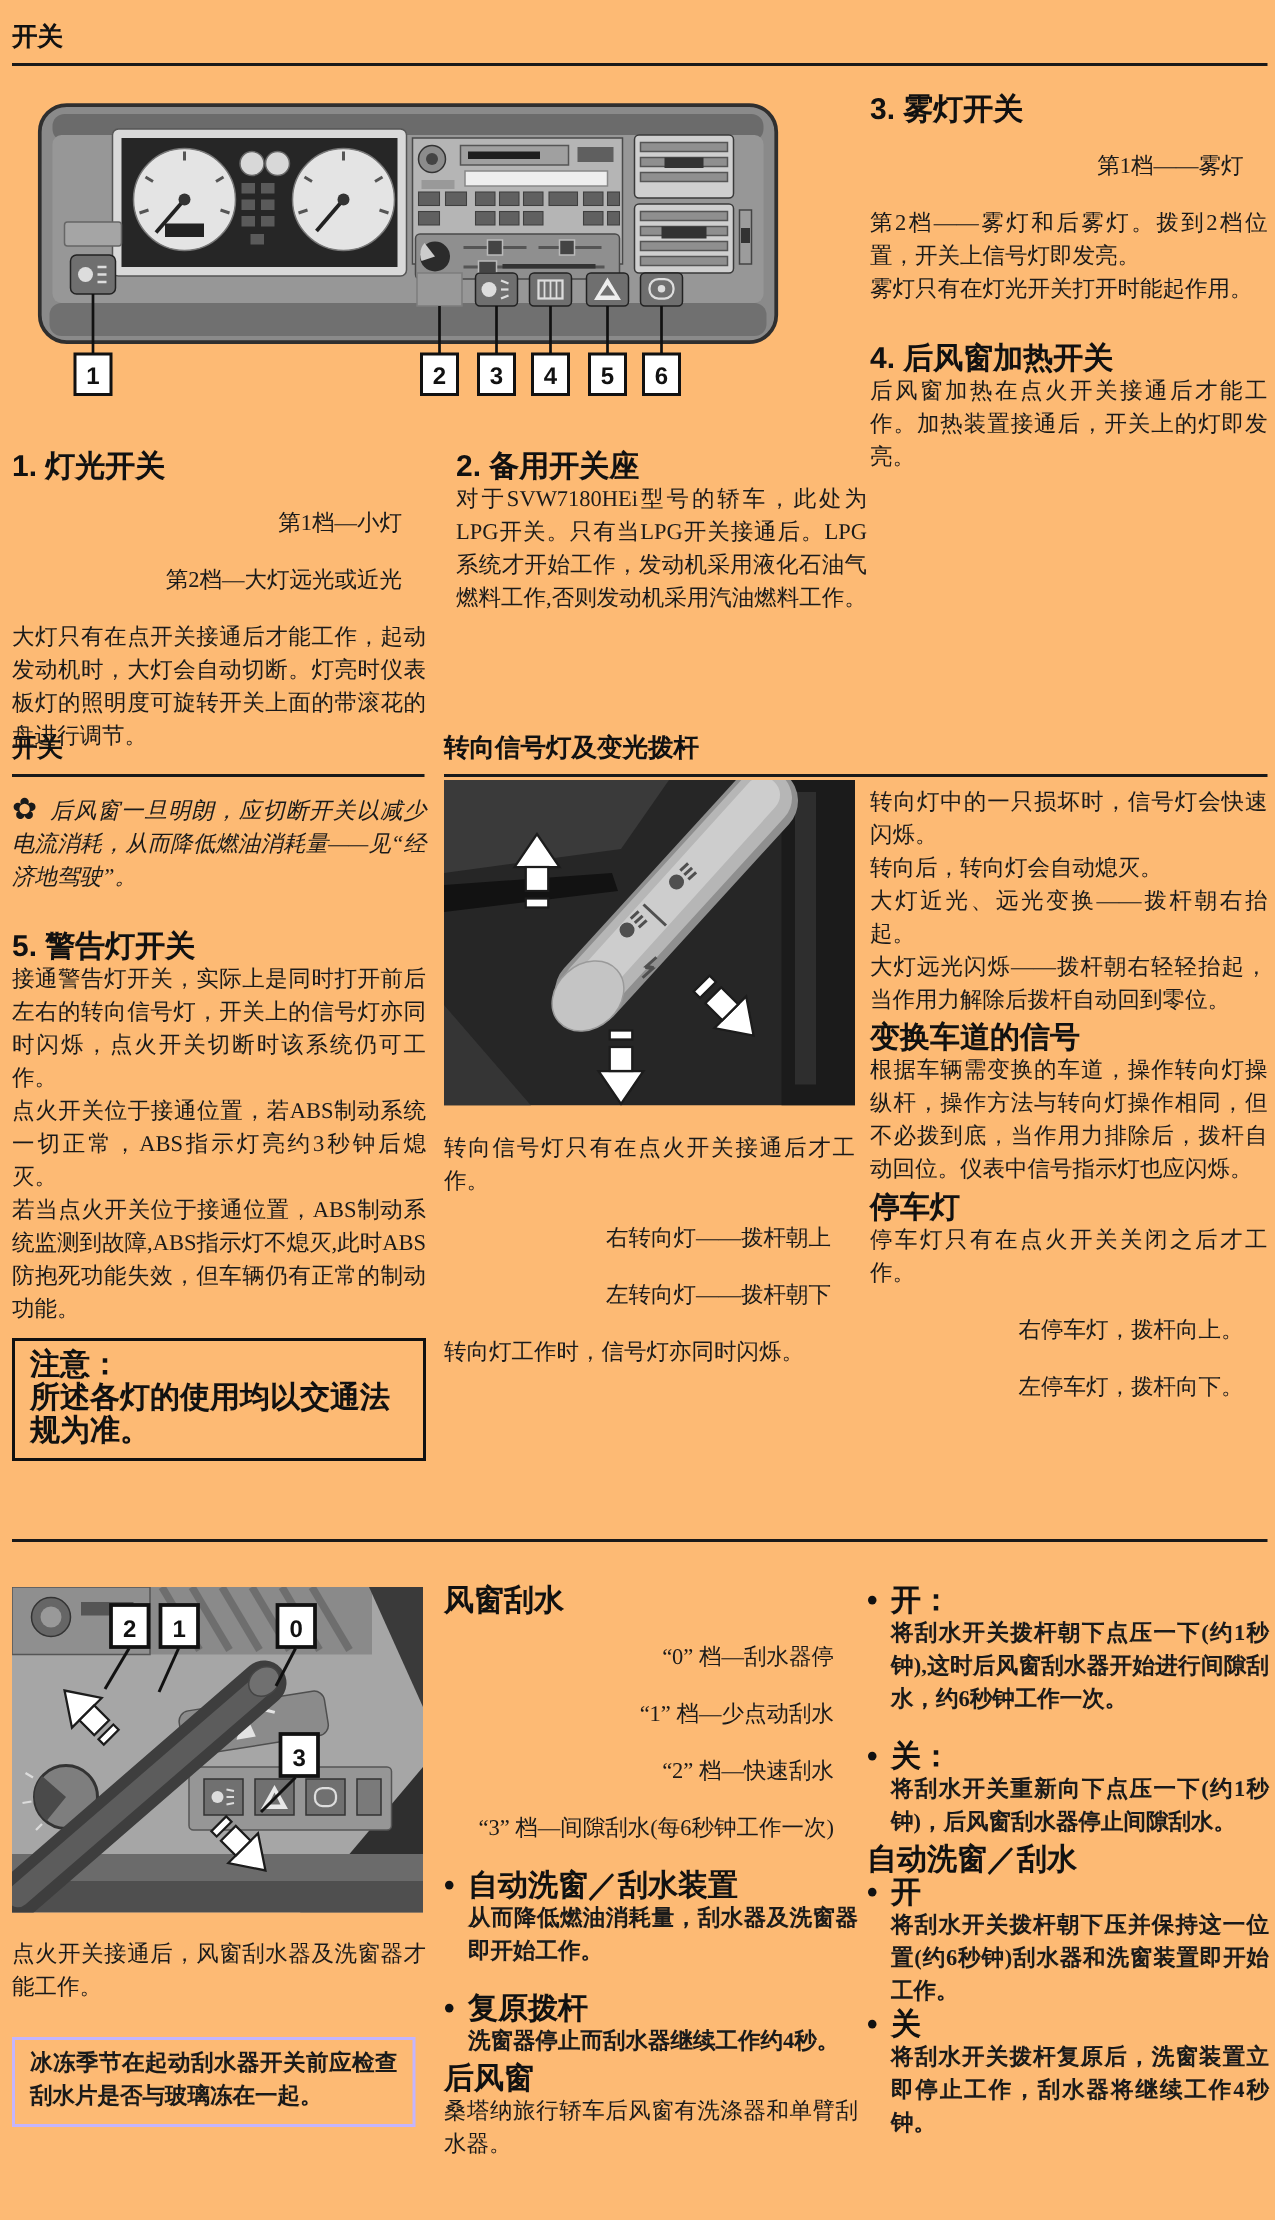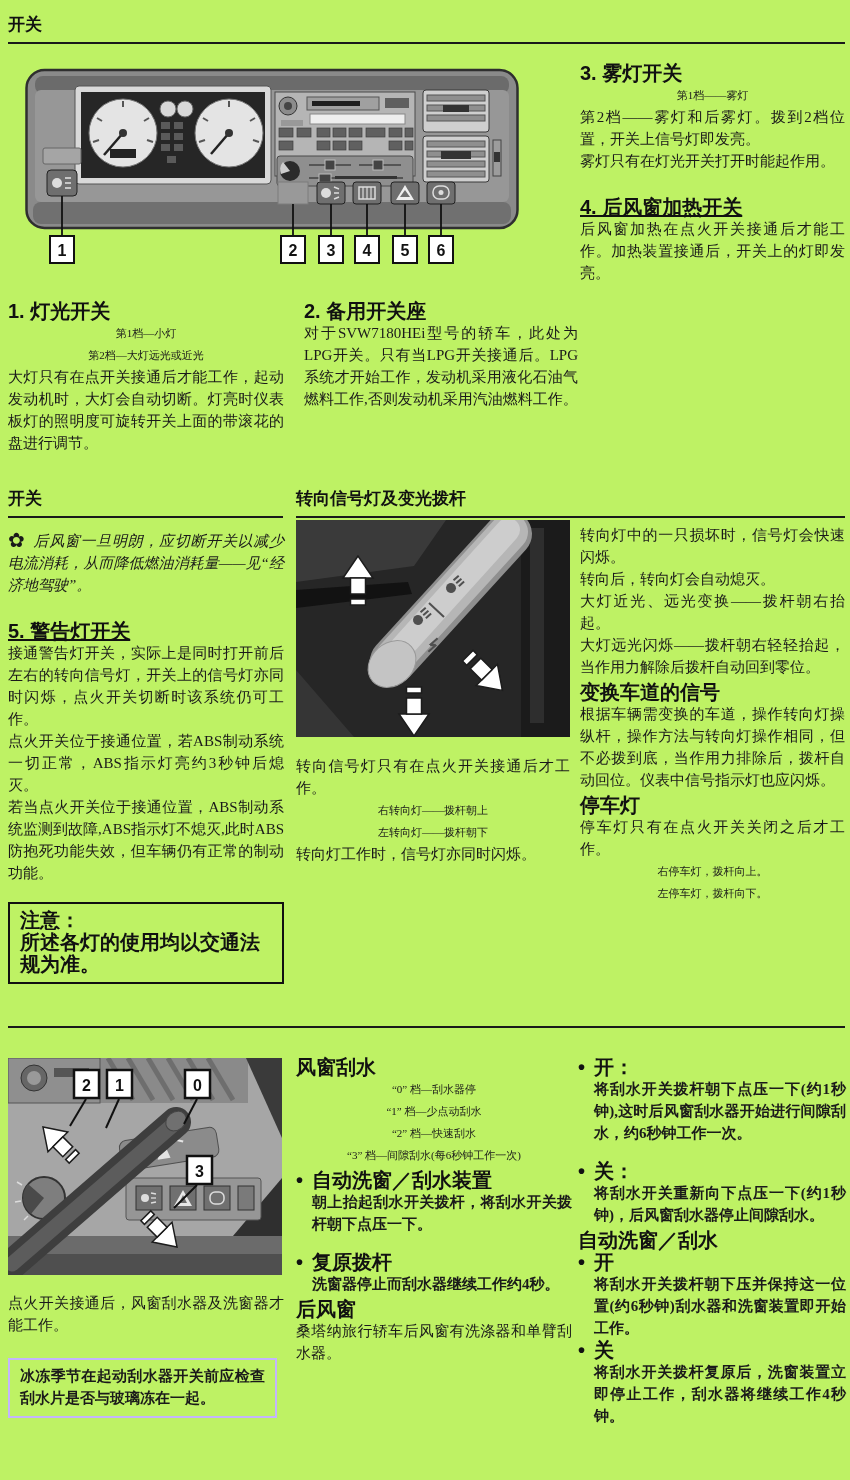--- a/index.html
+++ b/index.html
@@ -1,31 +1,31 @@
 <!DOCTYPE html>
 <html><head>
 <meta charset="utf-8">
 <style>
   html,body { margin:0; padding:0; background:#ffffff; }
   .page {
-    position:relative; width:850px; height:1480px; background:#bef264;
+    position:relative; width:850px; height:1480px; background:#fdba74;
     font-family:"Liberation Serif","DejaVu Serif",serif; color:#1a1a1a;
     overflow:hidden;
   }
   .abs { position:absolute; }
   .sec-title {
     font-family:"Liberation Sans","DejaVu Sans",sans-serif;
     font-size:17px; font-weight:bold; margin:0; line-height:22px; color:#111;
   }
   .rule { height:2px; background:#1a1a1a; }
   p.t { font-size:15px; line-height:22px; margin:0; text-align:justify; }
-  p.line { font-size:11px; line-height:22px; margin:0; text-align:center; }
+  p.line { font-size:15px; line-height:22px; margin:16px; text-align:right; }
   .h4 { font-size:20px; font-weight:bold; line-height:22px; margin:0;
-        font-family:"Liberation Sans","DejaVu Sans",sans-serif; color:#111; } .mt14{margin-top:18px;} .mt16{margin-top:16px;}
-  .mt20{margin-top:3px;} .mt24{margin-top:24px;text-decoration:underline;}
+        font-family:"Liberation Sans","DejaVu Sans",sans-serif; color:#111; } .mt14{margin-top:8px;} .mt16{margin-top:16px;}
+  .mt20{margin-top:3px;} .mt24{margin-top:24px;}
   .eco { font-style:italic; }
   .flower { font-style:normal; font-size:20px; margin-right:8px; position:relative; top:1px; }
   .note-box { border:2px solid #111; padding:5px 10px 7px 10px; }
   .ice-box  { border:2px solid #c4b5fd; padding:5px 10px 7px 10px; }
   .ice-box p { font-weight:bold; font-family:"Liberation Sans","DejaVu Sans",sans-serif; }
   .bullet-head { display:flex; }
   .bullet-head .dot { width:16px; font-weight:bold; }
   .ind { padding-left:16px;font-weight:bold; }
   svg .callout-num {
     font-family:"Liberation Sans","DejaVu Sans",sans-serif;
@@ -411,21 +411,21 @@
     <p class="h4">风窗刮水</p>
     <p class="line">“0” 档—刮水器停</p>
     <p class="line">“1” 档—少点动刮水</p>
     <p class="line">“2” 档—快速刮水</p>
     <p class="line">“3” 档—间隙刮水(每6秒钟工作一次)</p>
     <div class="mt20">
       <p class="h4 bullet-head">
           <span class="dot">•</span>
           <span>自动洗窗／刮水装置</span>
         </p>
-      <p class="t ind">朝上抬起刮水开关拨杆，将刮水开关拨杆朝下点压一下。</p>
+      <p class="t ind">从而降低燃油消耗量，刮水器及洗窗器即开始工作。</p>
     </div>
     <div class="mt16">
       <p class="h4 bullet-head">
           <span class="dot">•</span>
           <span>复原拨杆</span>
         </p>
       <p class="t ind">洗窗器停止而刮水器继续工作约4秒。</p>
     </div>
     <p class="h4 mt20">后风窗</p>
     <p class="t">桑塔纳旅行轿车后风窗有洗涤器和单臂刮水器。</p>

